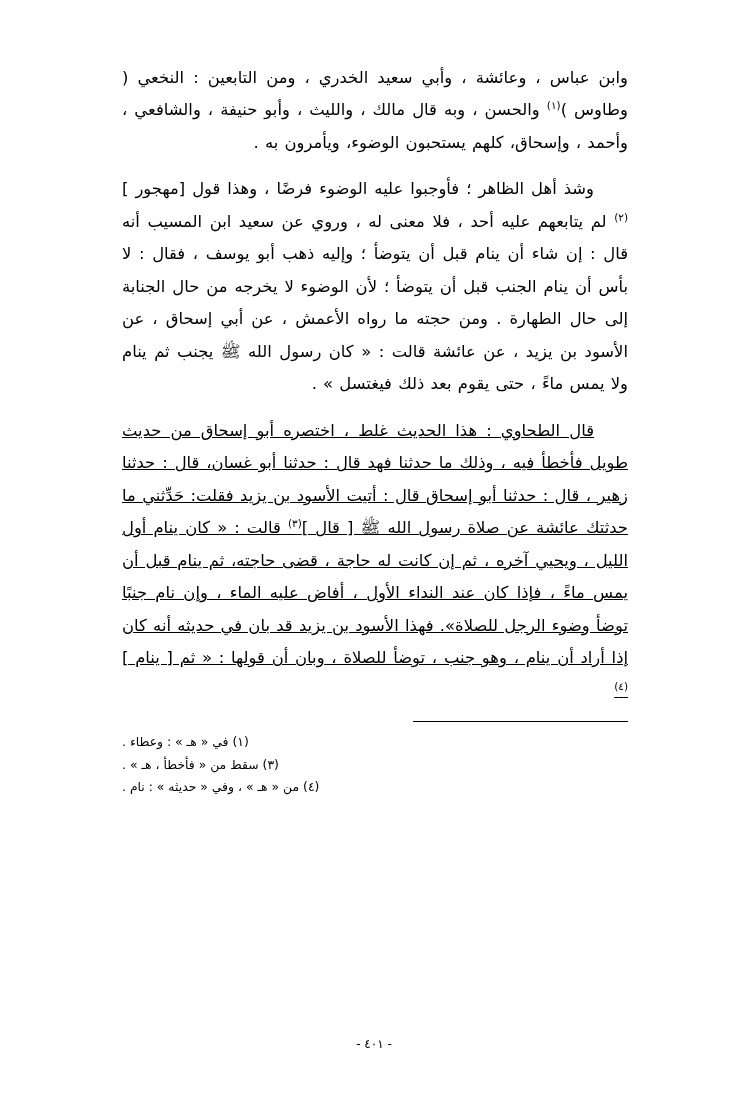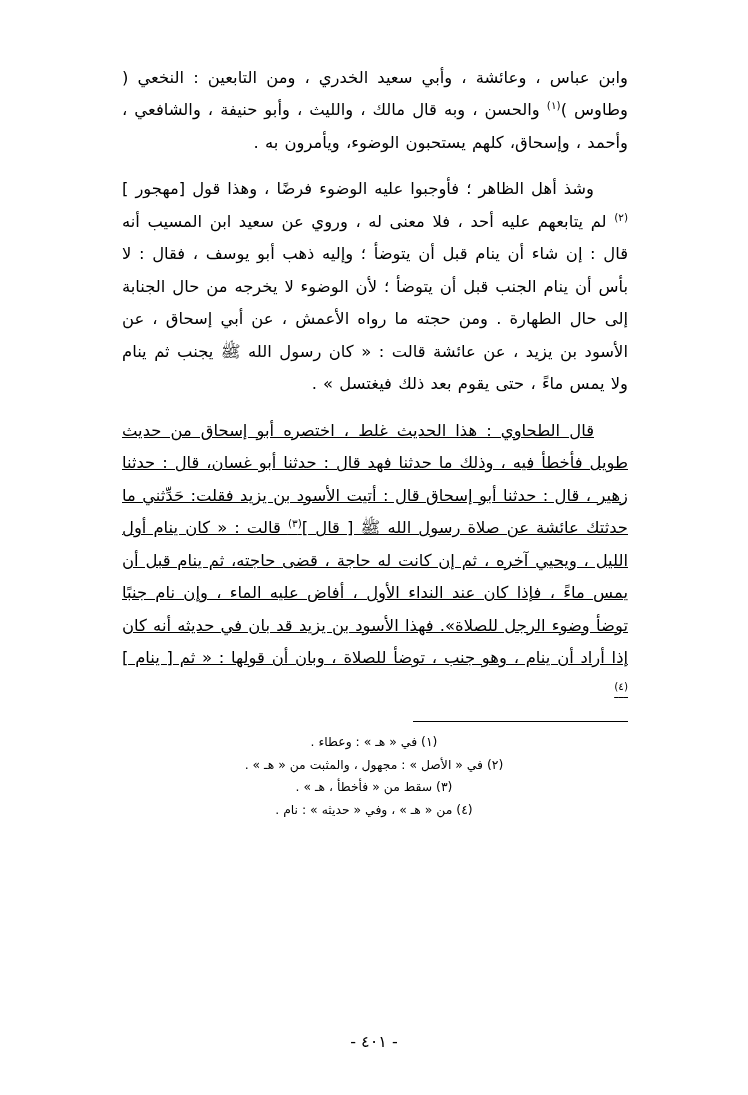--- a/index.html
+++ b/index.html
@@ -55,37 +55,37 @@
     justify-content: flex-start;
   }
   .footnote-rule {
     width: 215px;
     height: 0;
     border-top: 1.4px solid #000;
     margin: 0 0 0 0;
   }
   .footnotes {
     direction: rtl;
-    text-align: center;
+    text-align: left;
     font-size: 12.4px;
     line-height: 1.82;
     margin-top: 9px;
     padding-right: 2px;
   }
   .footnotes .fn-line {
     margin: 0;
     white-space: nowrap;
   }
   .page-number {
     position: absolute;
     bottom: 44px;
     left: 0;
     right: 0;
     text-align: center;
-    font-size: 16px;
+    font-size: 12px;
     letter-spacing: 1px;
   }
 </style>
 </head>
 <body>
 
 <div class="page">
 
   <div class="body-text">
 
@@ -106,24 +106,20 @@
   <div class="footnote-rule-wrap">
     <div class="footnote-rule"></div>
   </div>
 
   <div class="footnotes">
     <p class="fn-line">
       <span>(١)</span>
       <span>في « هـ » : وعطاء .</span>
     </p>
     <p class="fn-line">
-      <span>(٢)</span>
-      <span>في « الأصل » : مجهول ، والمثبت من « هـ » .</span>
-    </p>
-    <p class="fn-line">
       <span>(٣)</span>
       <span>سقط من « فأخطأ ، هـ » .</span>
     </p>
     <p class="fn-line">
       <span>(٤)</span>
       <span>من « هـ » ، وفي « حديثه » : نام .</span>
     </p>
   </div>
 
   <div class="page-number">- ٤٠١ -</div>

